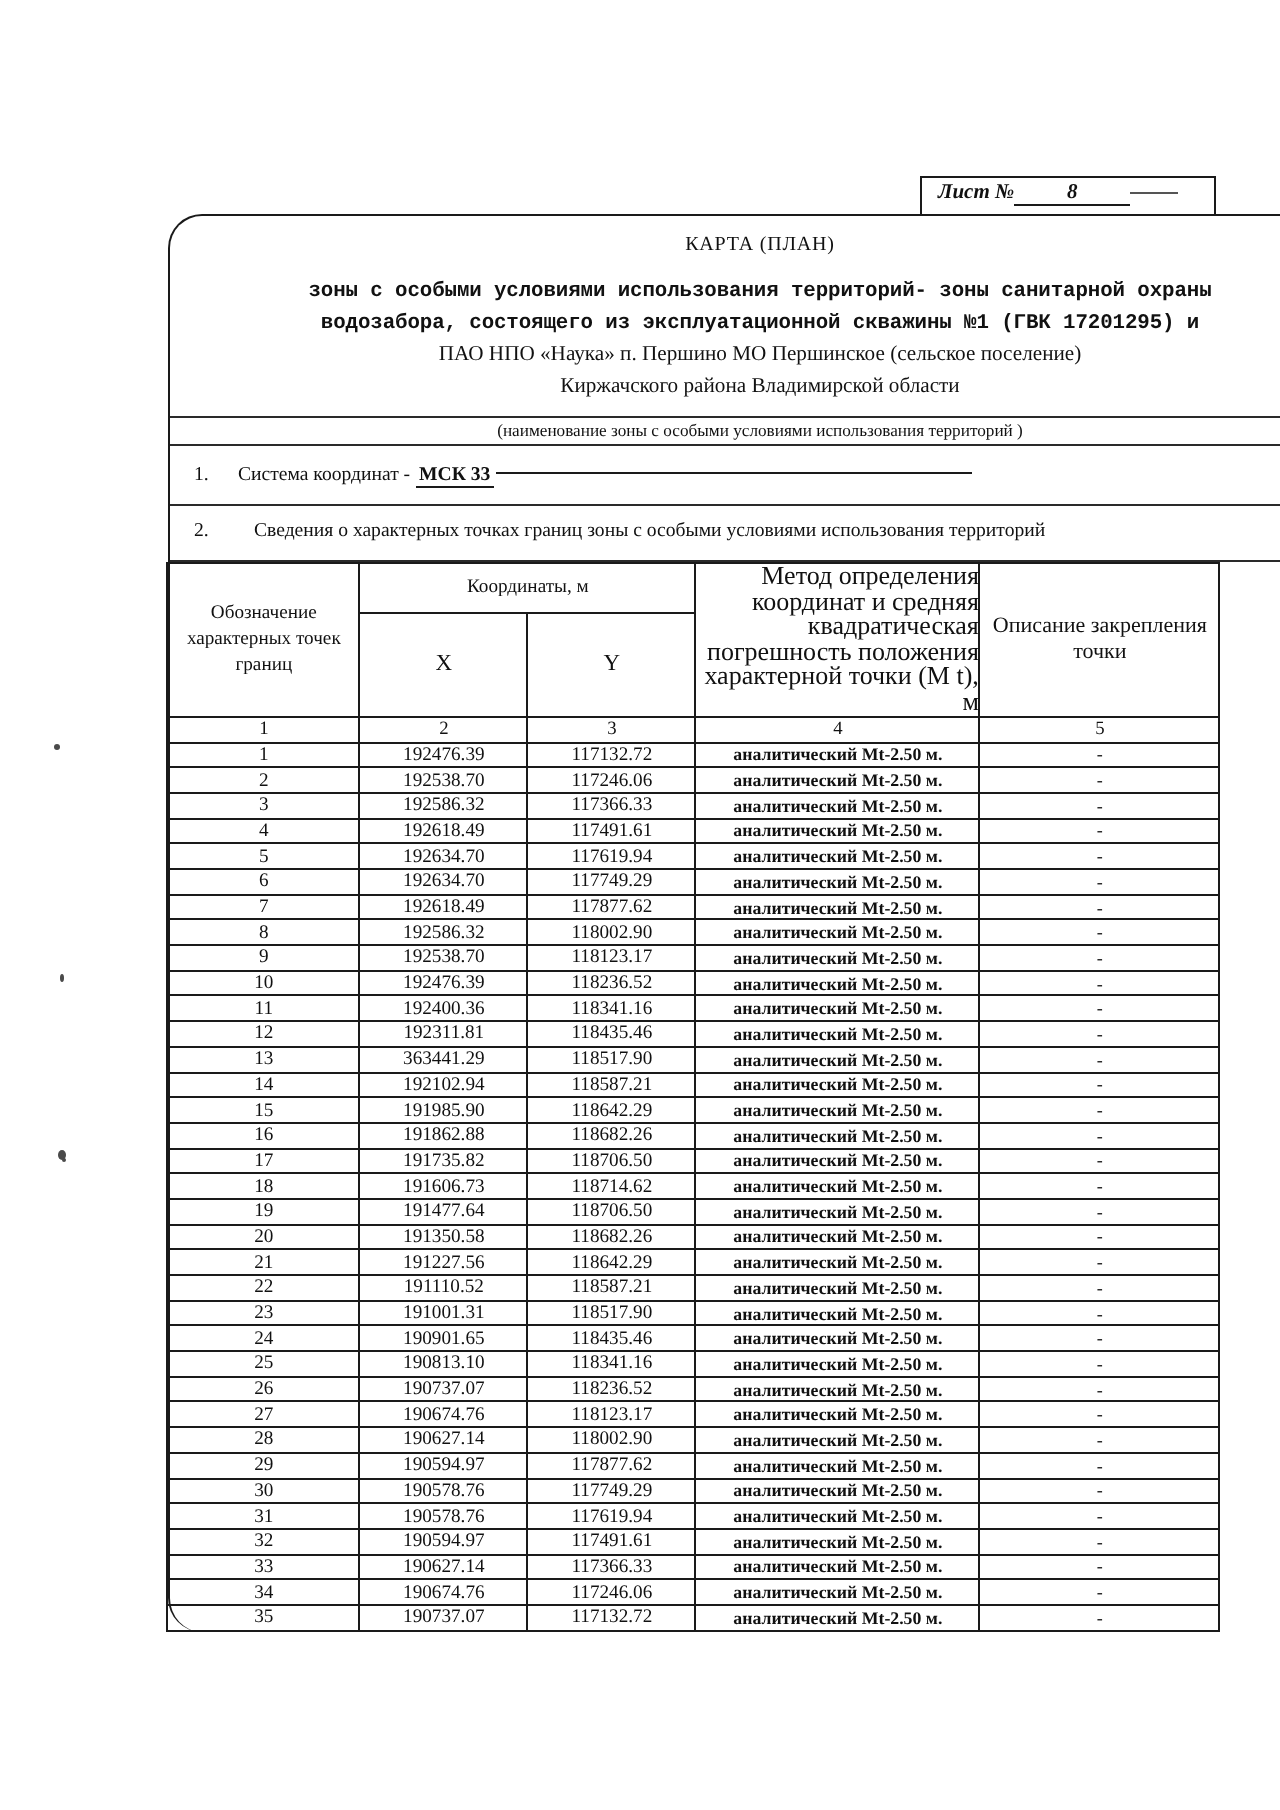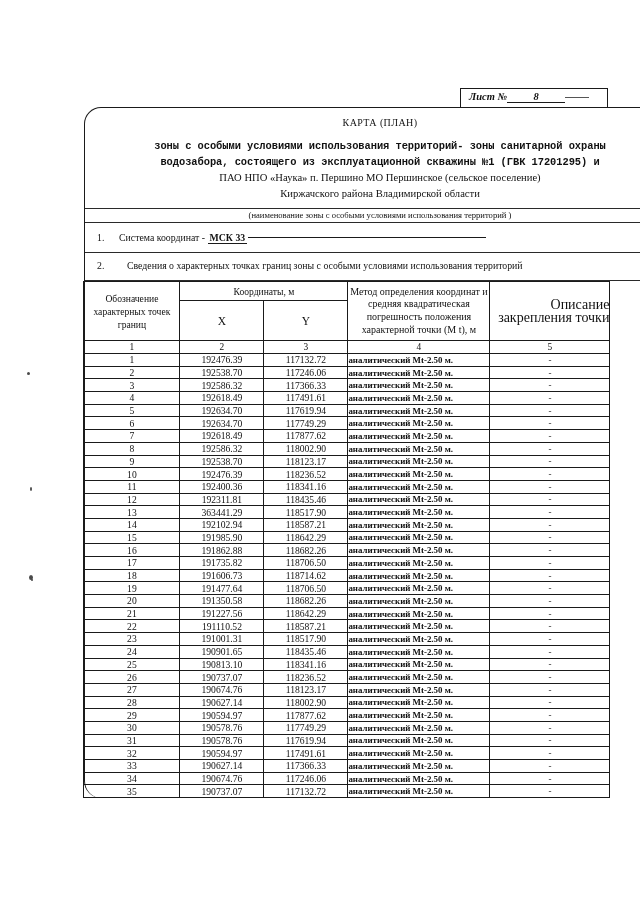--- a/index.html
+++ b/index.html
@@ -160,28 +160,28 @@
   }
   .c1 { width: 96px; }
   .c2 { width: 84px; }
   .c3 { width: 84px; }
   .c4 { width: 142px; }
   .c5 { width: 120px; }
 
   th.h-desig  { font-size: 9.6px; line-height: 13px; padding: 0 4px; margin-left: 27px; }
   th.h-coord  { font-size: 9.6px; height: 19px; }
   th.h-xy     { font-size: 11.5px; height: 40px; }
-  th.h-method { font-size: 10px; line-height: 12.6px; text-align: center; padding: 2px 4px; vertical-align: top; }
-  th.h-descr  { font-size: 14px; line-height: 13px; padding: 0 6px; text-align: right; }
+  th.h-method { font-size: 13px; line-height: 12.6px; text-align: right; padding: 2px 4px; vertical-align: top; }
+  th.h-descr  { font-size: 11px; line-height: 13px; padding: 0 6px; }
 
   td.numrow { text-align: center; font-size: 9.4px; height: 13px; }
 
   td.cell-n { text-align: center; height: 12.7px; }
   td.cell-x, td.cell-y { text-align: center; }
-  td.cell-m { font-size: 8.9px; font-weight: bold; }
+  td.cell-m { text-align: center; font-size: 8.9px; font-weight: bold; }
   td.cell-d { text-align: center; font-size: 9px; }
 
   tbody tr td { height: 12.7px; }
 </style>
 </head>
 <body>
 
 <div class="speckle sp1"></div>
 <div class="speckle sp2"></div>
 <div class="speckle sp3"></div>

